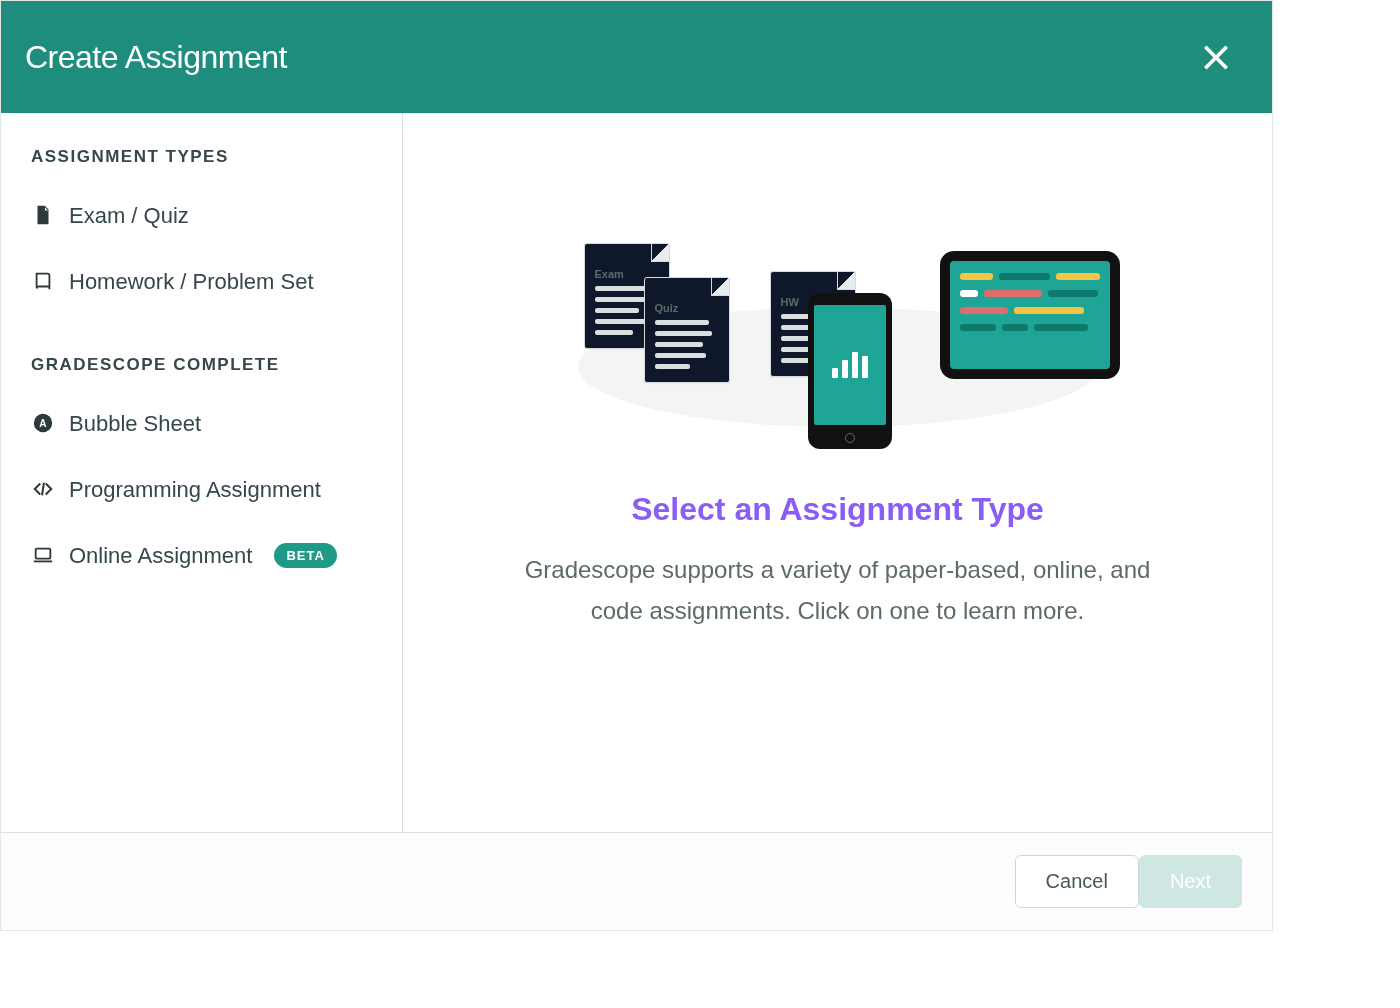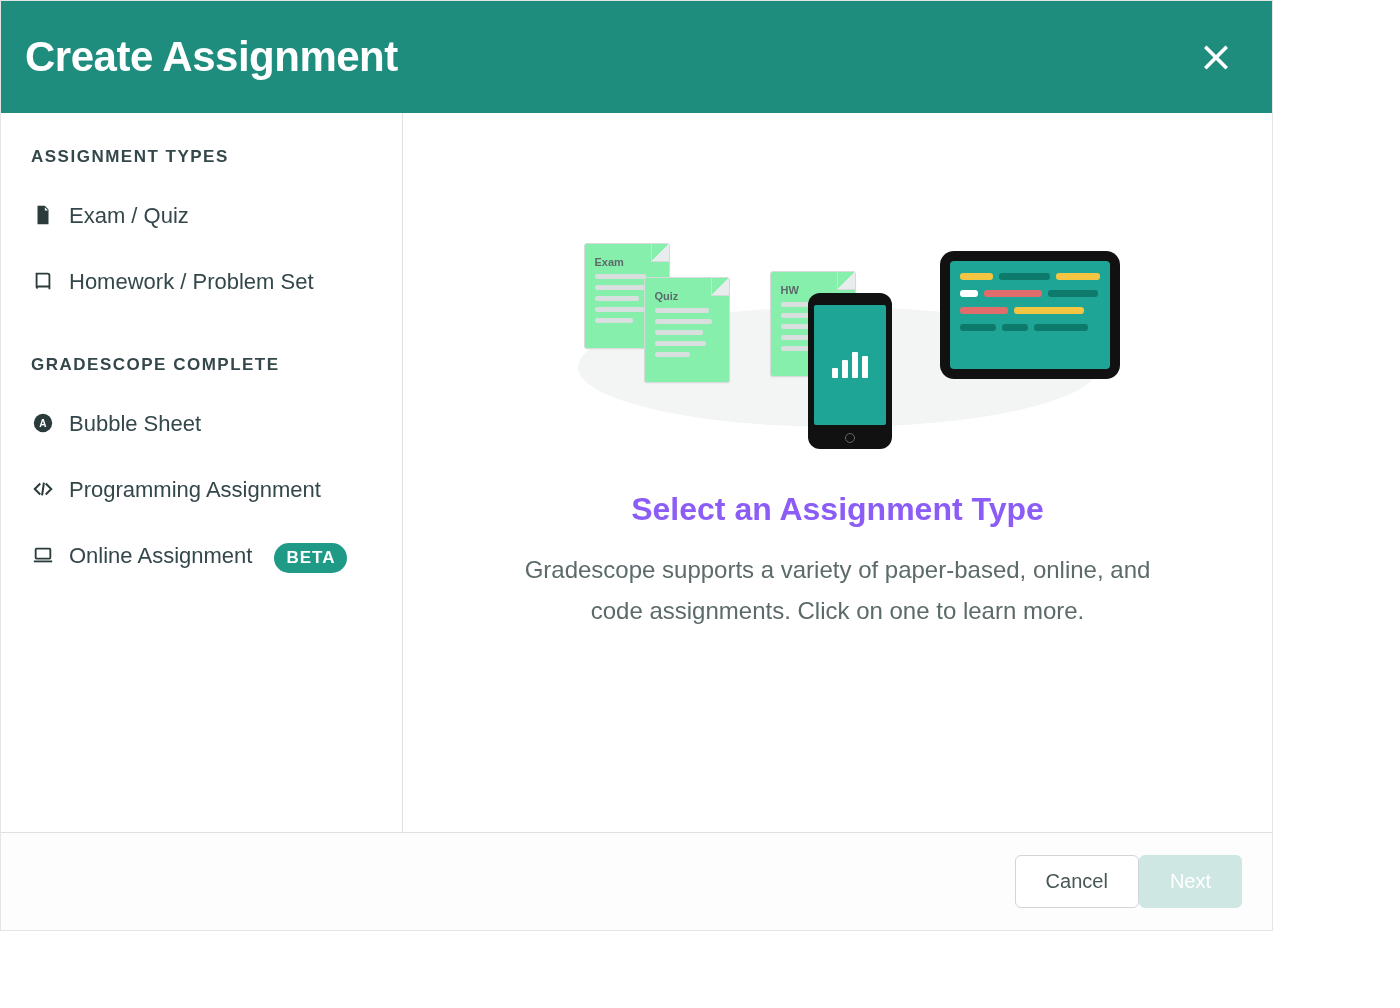--- a/index.html
+++ b/index.html
@@ -1,34 +1,34 @@
 <!DOCTYPE html>
 <html><head>
 <meta charset="utf-8">
 <style>
   * { box-sizing: border-box; margin: 0; padding: 0; }
   html, body { width: 1273px; height: 931px; font-family: -apple-system, BlinkMacSystemFont, "Segoe UI", Helvetica, Arial, sans-serif; background: #fff; }
   .modal { width: 1273px; height: 931px; display: flex; flex-direction: column; border: 1px solid #e5e5e5; }
   .header { background: #1f8d7d; color: #fff; display: flex; align-items: center; justify-content: space-between; padding: 24px 38px 24px 24px; height: 112px; }
-  .header h1 { font-size: 42px; font-weight: 700; letter-spacing: -0.5px; }
+  .header h1 { font-size: 32px; font-weight: 400; letter-spacing: -0.5px; }
   .close-btn { color: #fff; cursor: pointer; }
   .close-btn svg { width: 36px; height: 36px; }
   .body { flex: 1; display: flex; min-height: 0; }
   .sidebar { width: 402px; border-right: 1px solid #e0e0e0; padding: 34px 30px; color: #2b3a3a; }
   .section-title { font-size: 17px; font-weight: 700; letter-spacing: 1.5px; color: #34474a; text-transform: uppercase; margin-bottom: 26px; }
   .sidebar-list { list-style: none; margin-bottom: 50px; }
   .sidebar-item { display: flex; align-items: flex-start; gap: 14px; font-size: 22px; color: #34474a; padding: 10px 0; margin-bottom: 20px; cursor: pointer; }
   .sidebar-item:last-child { margin-bottom: 0; }
   .icon-wrap { width: 24px; height: 24px; display: inline-flex; align-items: center; justify-content: center; color: #2b3a3a; }
   .icon-wrap svg { width: 22px; height: 22px; }
-  .badge { background: #1f9a87; color: #fff; font-size: 17px; font-weight: 700; letter-spacing: 1px; padding: 5px 12px; border-radius: 999px; margin-left: 8px; }
+  .badge { background: #1f9a87; color: #fff; font-size: 13px; font-weight: 700; letter-spacing: 1px; padding: 5px 12px; border-radius: 999px; margin-left: 8px; }
   .main { flex: 1; display: flex; flex-direction: column; align-items: center; justify-content: flex-start; padding: 130px 60px 0; text-align: center; }
   .illus { position: relative; width: 600px; height: 220px; margin-bottom: 28px; }
   .oval { position: absolute; left: 50%; top: 64px; transform: translateX(-50%); width: 520px; height: 120px; background: #f3f5f5; border-radius: 50%; }
-  .doc { position: absolute; background: #86efac; border: 1px solid #d6dada; border-radius: 3px; padding: 12px 10px 12px; box-shadow: 0 1px 2px rgba(0,0,0,0.04); }
+  .doc { position: absolute; background: #0f172a; border: 1px solid #d6dada; border-radius: 3px; padding: 24px 10px 12px; box-shadow: 0 1px 2px rgba(0,0,0,0.04); }
   .doc .dlabel { font-size: 11px; font-weight: 700; color: #5c6a6a; margin-bottom: 6px; text-align: left; }
   .doc .line { height: 5px; background: #d9dede; border-radius: 2px; margin-bottom: 6px; }
   .doc .fold { position: absolute; top: 0; right: 0; width: 18px; height: 18px; background: linear-gradient(135deg, transparent 49%, #e8ecec 50%); border-left: 1px solid #d6dada; border-bottom: 1px solid #d6dada; }
   .doc1 { left: 46px; top: 0; width: 86px; height: 106px; }
   .doc2 { left: 106px; top: 34px; width: 86px; height: 106px; }
   .doc3 { left: 232px; top: 28px; width: 86px; height: 106px; }
   .phone { position: absolute; left: 270px; top: 50px; width: 84px; height: 156px; background: #111; border-radius: 12px; padding: 12px 6px 10px; }
   .phone-screen { background: #1fa595; width: 100%; height: 120px; border-radius: 2px; display: flex; align-items: center; justify-content: center; }
   .phone-home { width: 10px; height: 10px; border: 1px solid #666; border-radius: 50%; margin: 8px auto 0; }
   .bars { display: flex; align-items: flex-end; gap: 4px; }

